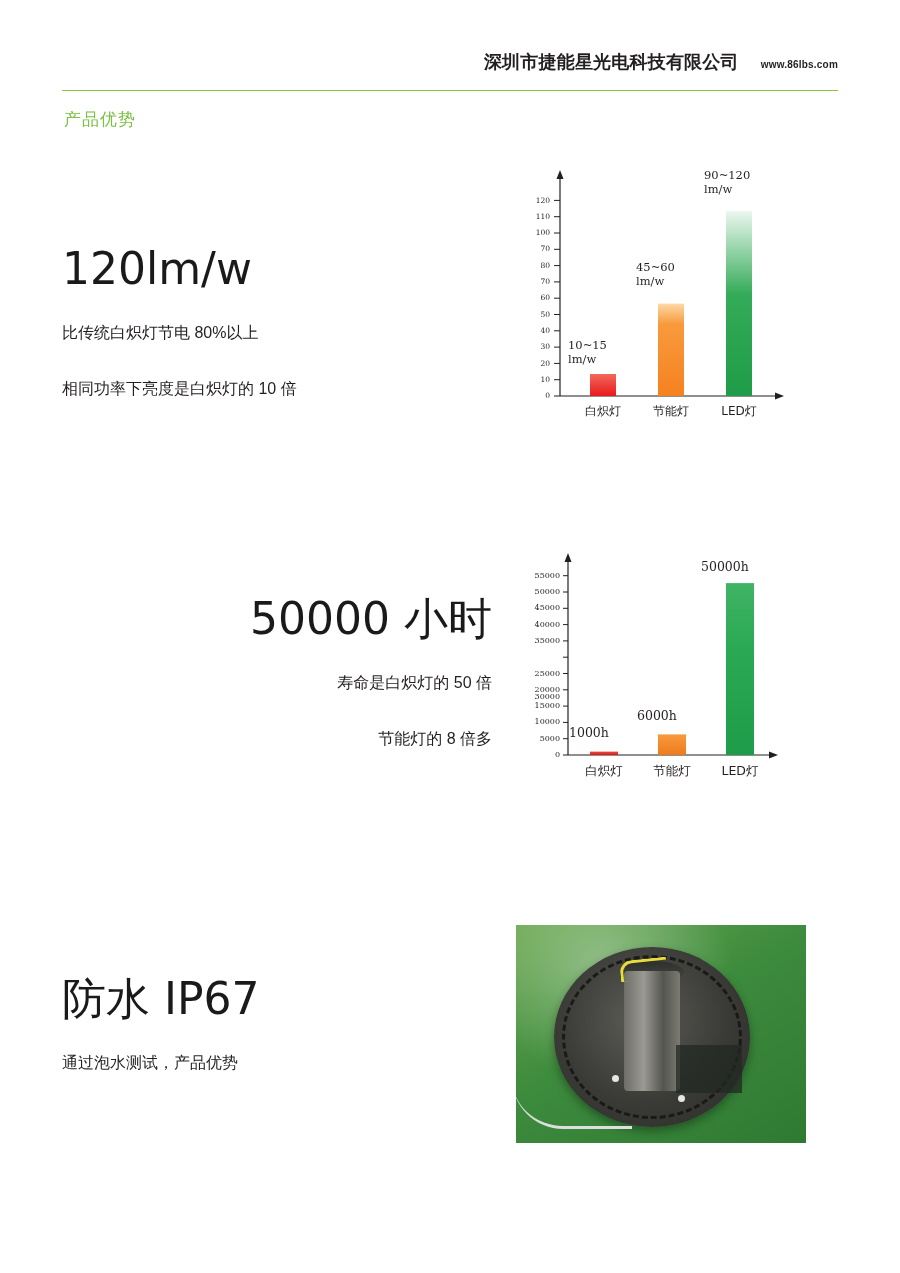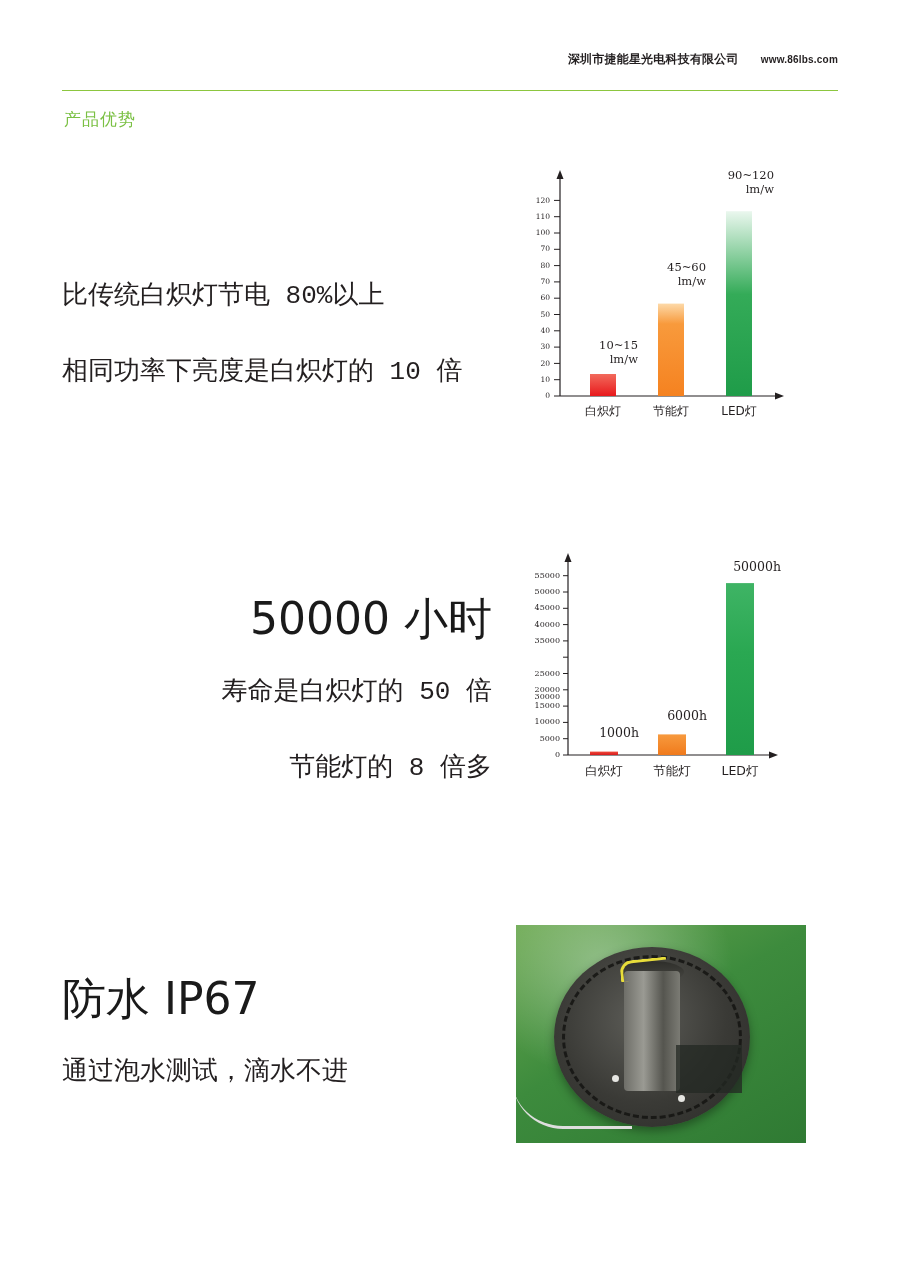--- a/index.html
+++ b/index.html
@@ -29,21 +29,21 @@
     right: 62px;
     top: 50px;
     font-size: 14.5px;
     letter-spacing: 0.2px;
     white-space: nowrap;
     color: #231f20;
     font-weight: bold;
   }
   .header-company {
     font-family: "DejaVu Sans", sans-serif;
-    font-size: 12px;
+    font-size: 18px;
   }
   .header-url {
     margin-left: 22px;
     font-family: "Liberation Sans", sans-serif;
     font-size: 10px;
   }
   .header-rule {
     position: absolute;
     left: 62px;
     top: 90px;
@@ -75,22 +75,22 @@
 
   .feature-head {
     font-family: "DejaVu Sans", sans-serif;
     font-size: 44px;
     line-height: 1.05;
     color: #1a1a1a;
     letter-spacing: 0px;
     white-space: nowrap;
   }
   .feature-line {
-    font-family: Liberation Mono, monospace;
-    font-size: 26px;
+    font-family: Liberation Sans, sans-serif;
+    font-size: 16px;
     line-height: 1.95;
     color: #231f20;
     white-space: nowrap;
     margin-top: 25px;
   }
   .feature-lines {
     margin-top: 6px;
   }
 
   
@@ -106,21 +106,21 @@
   }
   .chart-2 {
     left: 516px;
     top: 545px;
     width: 290px;
     height: 240px;
   }
 
   .bar-label {
     position: absolute;
-    text-align: right;
+    text-align: left;
     font-family: "DejaVu Serif", serif;
     font-size: 11.5px;
     color: #231f20;
     line-height: 1.25;
     white-space: nowrap;
   }
   .cat-label {
     position: absolute;
     text-align: center;
     font-family: "DejaVu Sans", sans-serif;
@@ -240,38 +240,39 @@
 <div class="header">
   <div class="header-text">
     <span class="header-company">深圳市捷能星光电科技有限公司</span><span class="header-url">www.86lbs.com</span>
   </div>
   <div class="header-rule"></div>
 </div>
 
 <div class="section-title">产品优势</div>
 
 <div class="feature feature-1">
+  <div class="feature-head">120lm/w</div>
   <div class="feature-lines">
     <div class="feature-line">比传统白炽灯节电 80%以上</div>
     <div class="feature-line">相同功率下亮度是白炽灯的 10 倍</div>
   </div>
 </div>
 
 <div class="feature feature-2">
   <div class="feature-head">50000 小时</div>
   <div class="feature-lines">
     <div class="feature-line">寿命是白炽灯的 50 倍</div>
     <div class="feature-line">节能灯的 8 倍多</div>
   </div>
 </div>
 
 <div class="feature feature-3">
   <div class="feature-head">防水 IP67</div>
   <div class="feature-lines">
-    <div class="feature-line">通过泡水测试，滴水不进</div>
+    <div class="feature-line">通过泡水测试，产品优势</div>
   </div>
 </div>
 
 <div class="chart chart-1">
   <svg width="290" height="260" viewBox="0 0 290 260">
 
     <line x1="44" y1="236" x2="44" y2="16" stroke="#231f20" stroke-width="1.2"></line>
     <polygon points="44,10 40.5,19 47.5,19" fill="#231f20"></polygon>
 
     <line x1="44" y1="236" x2="262" y2="236" stroke="#231f20" stroke-width="1.2"></line>

